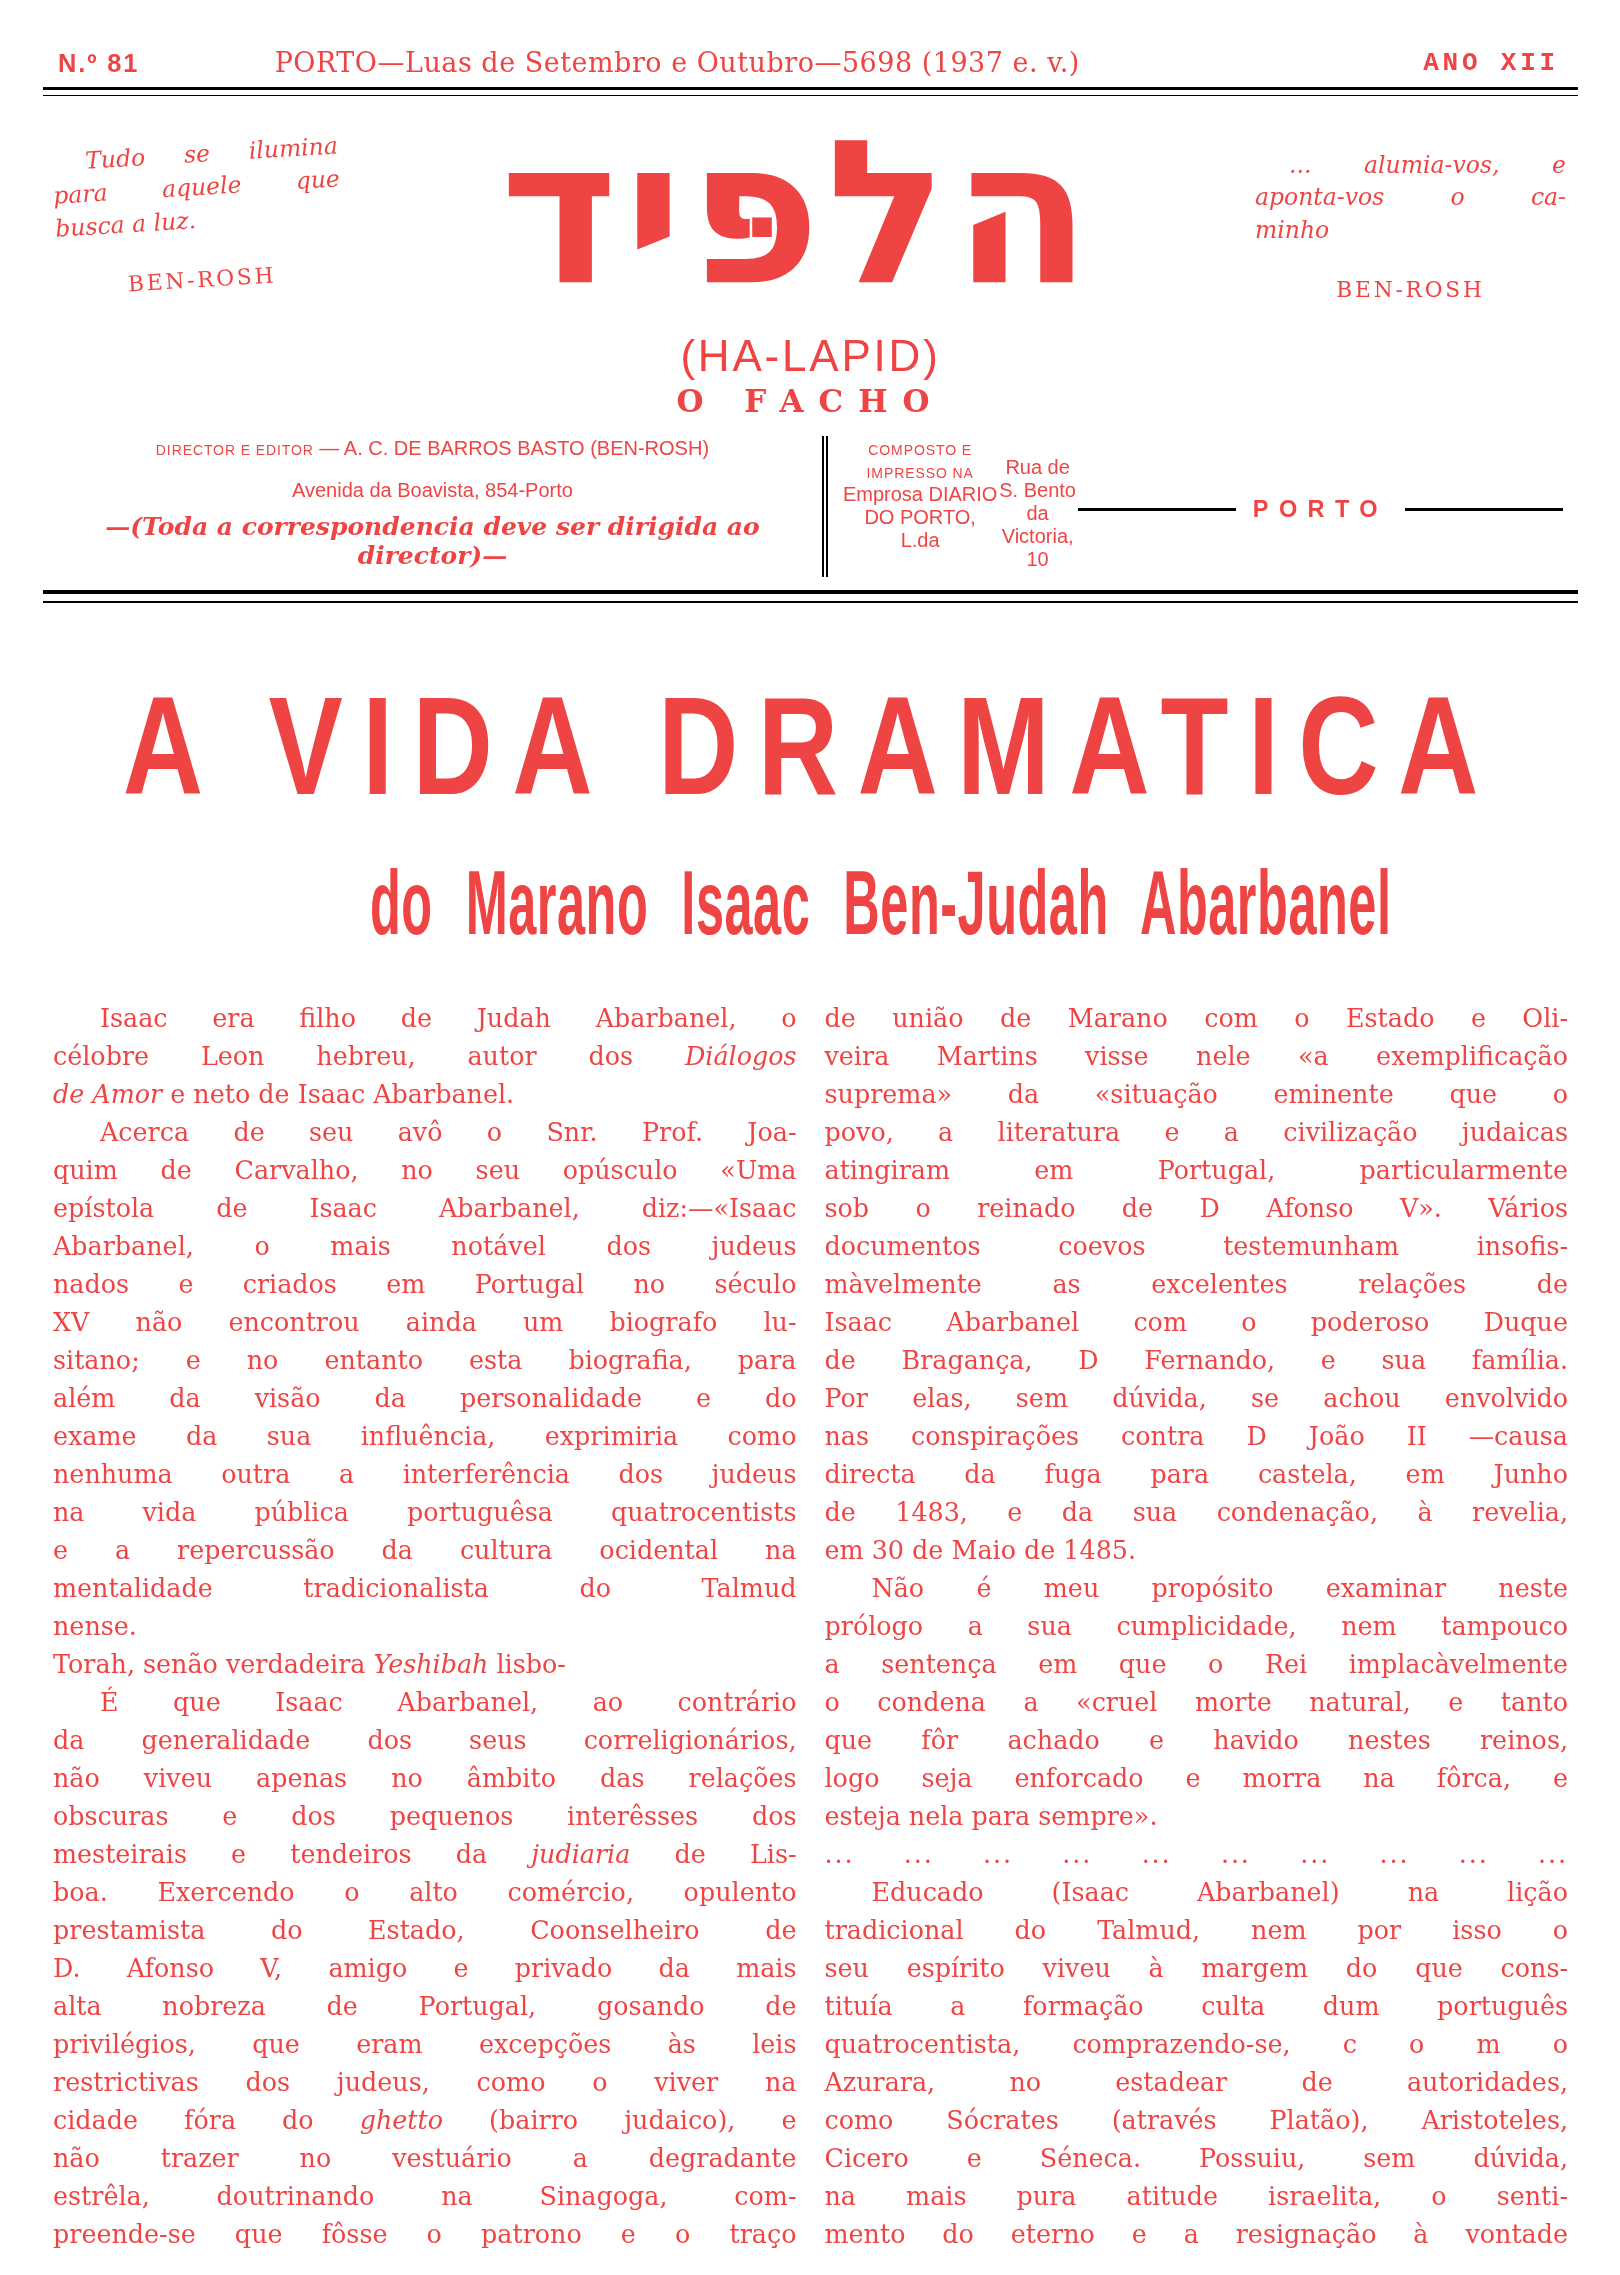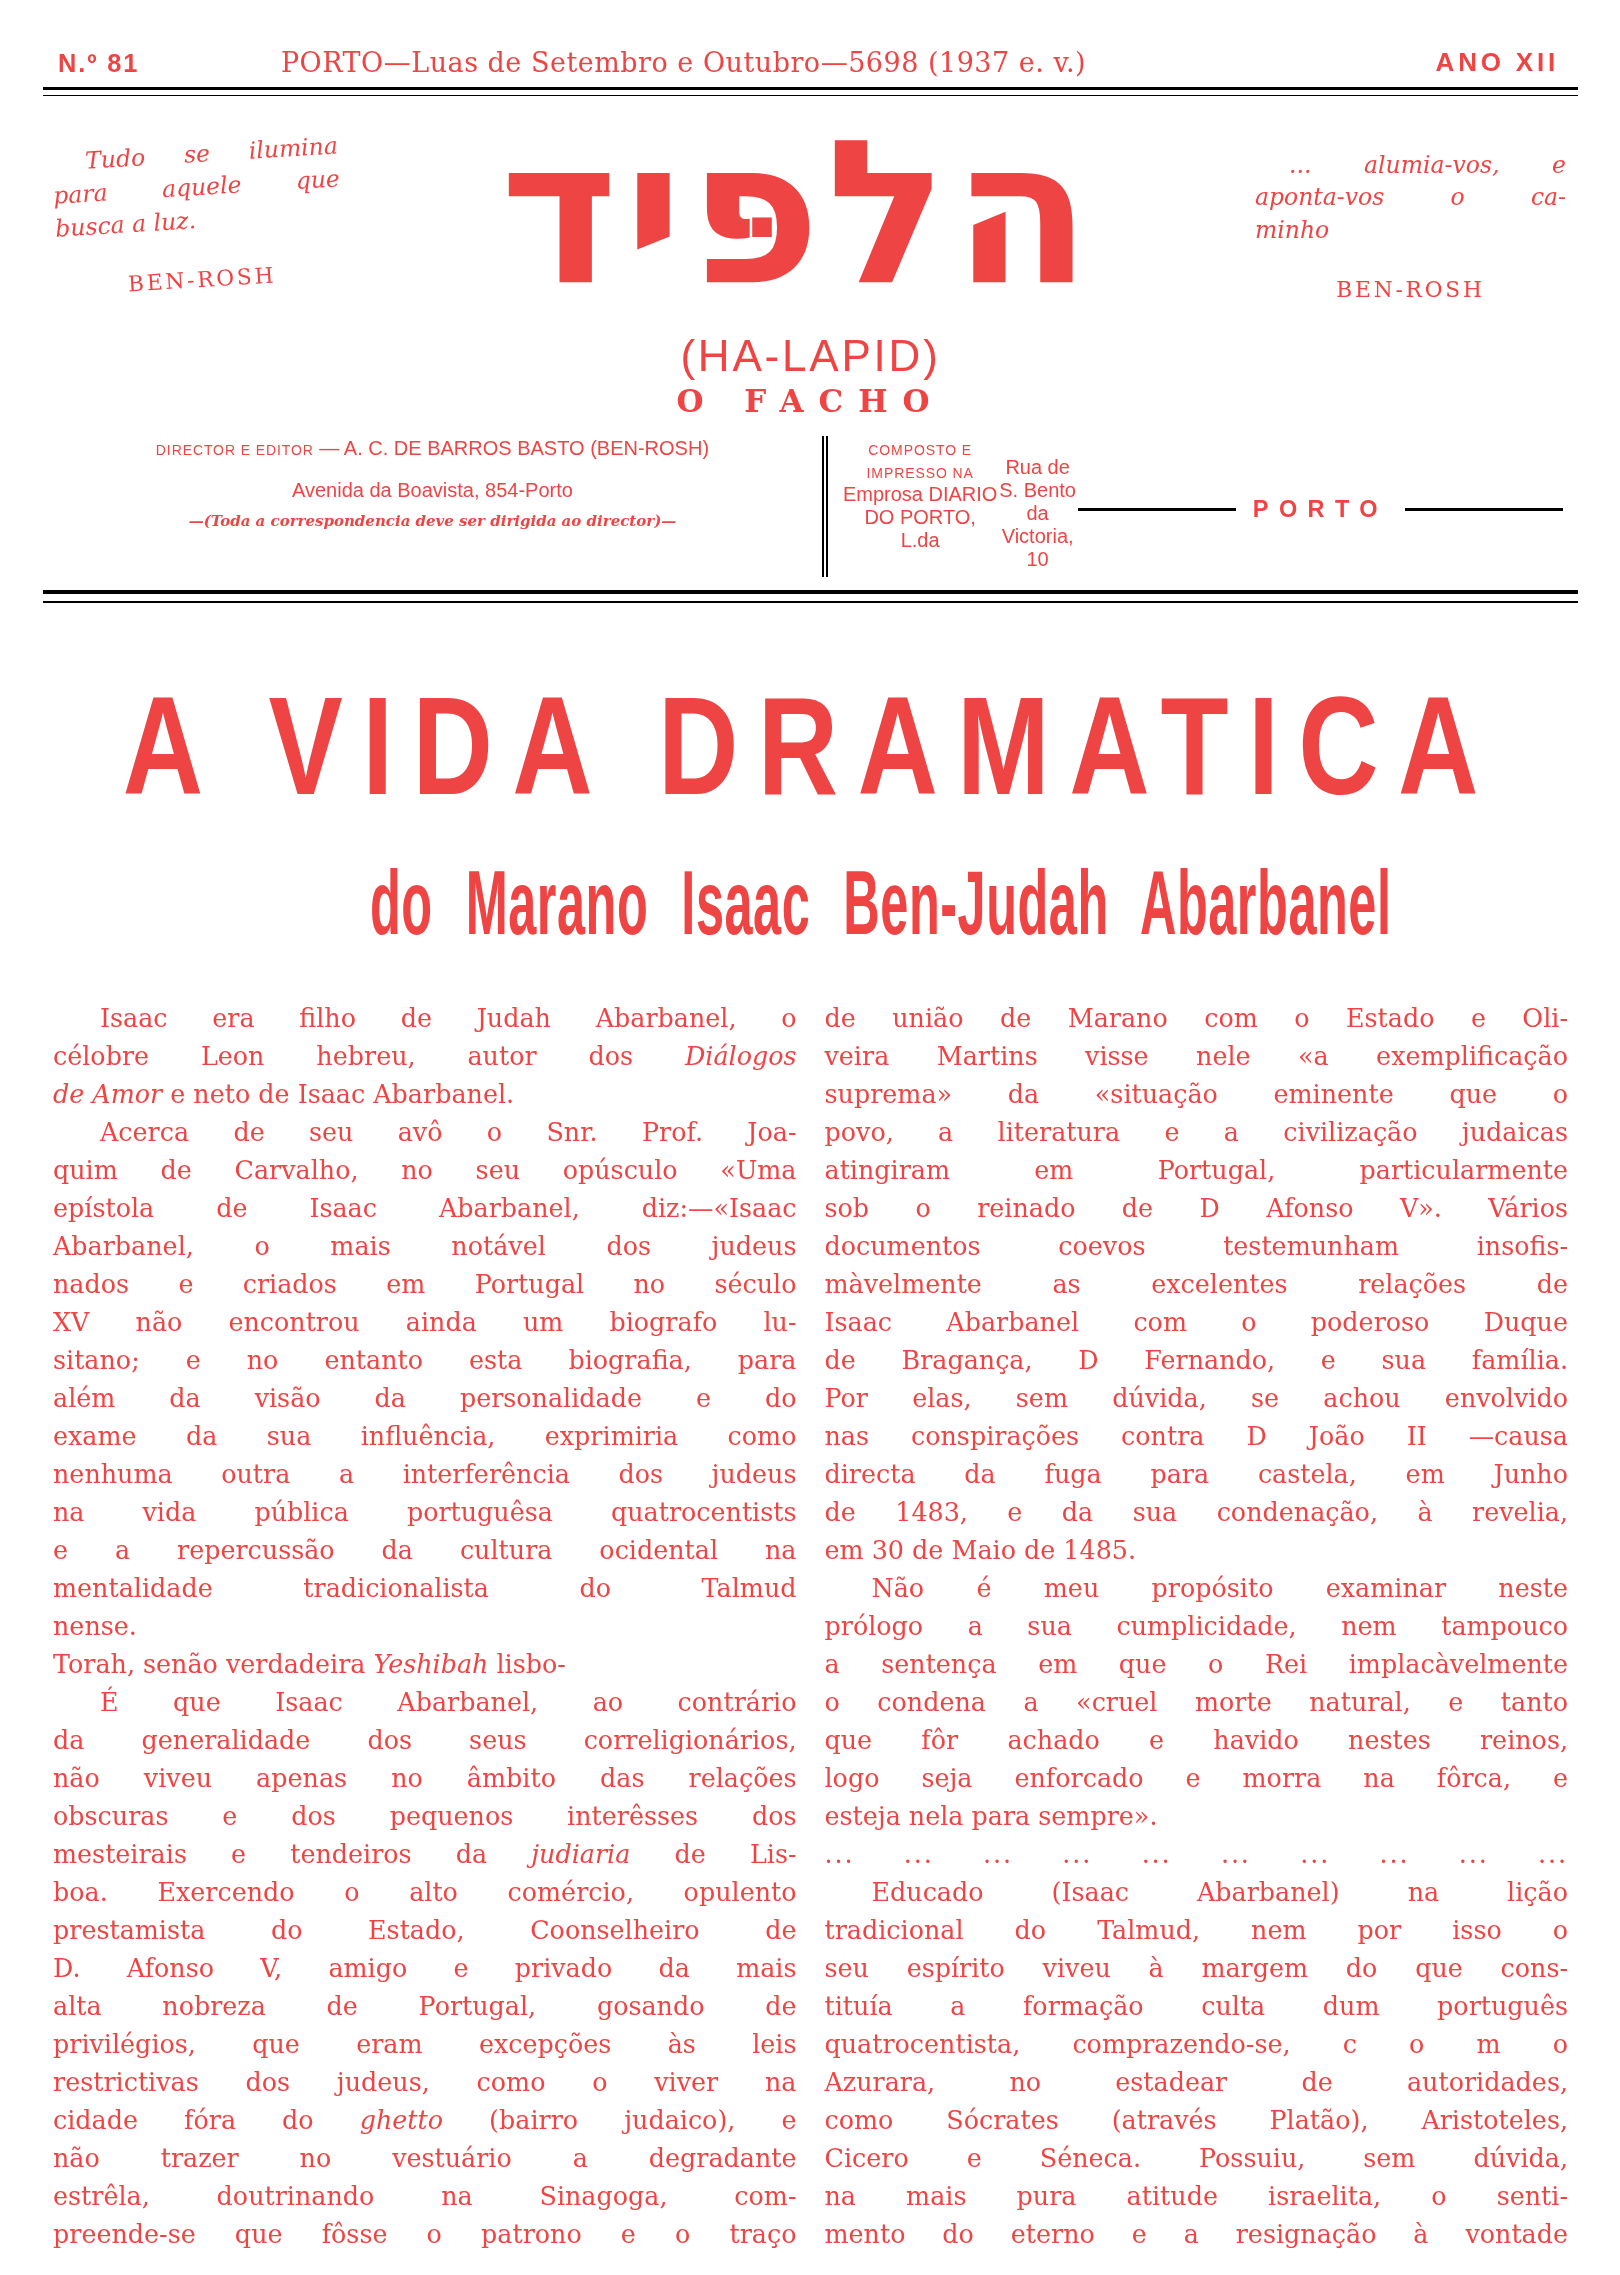--- a/index.html
+++ b/index.html
@@ -5,21 +5,21 @@
   html,body { margin:0; padding:0; background:#7a7a7a; }
   .page {
     position:relative; width:1621px; height:2276px; margin:0 auto;
     background:#ffffff; color:#ef4444; overflow:hidden;
     font-family:"DejaVu Serif", serif;
   }
   
   .header-row { display:flex; justify-content:space-between; align-items:flex-end; padding:47px 62px 0 58px; }
   .issue   { font-family:"Liberation Sans",sans-serif; font-weight:bold; font-size:25.4px; letter-spacing:1.9px; }
   .dateline{ font-size:27px; letter-spacing:0.5px; transform:translateX(-104px); }
-  .year    { font-family:Liberation Sans, sans-serif; font-weight:bold; font-size:26px; letter-spacing:3.8px; }
+  .year    { font-family:Liberation Mono, monospace; font-weight:bold; font-size:26px; letter-spacing:3.8px; }
   .rule-double-top { margin:9.4px 43px 0 43px; height:4.7px; border-top:3.8px solid #000; border-bottom:1.9px solid #000; }
   
   .masthead { display:flex; padding:24.5px 55px 0 55px; }
   .motto { font-style:italic; font-size:23.5px; line-height:1.4; }
   .motto-left  { width:287px; transform:rotate(-3.5deg); padding-top:17px; }
   .motto-right { width:311px; padding-top:28px; }
   .motto .l1 { text-indent:34px; text-align:justify; text-align-last:justify; }
   .motto .l2 { text-align:justify; text-align-last:justify; }
   .motto .sig { font-style:normal; font-size:21.7px; letter-spacing:2.8px; margin-top:28px; text-align:center; }
   .hebrew { flex:1; text-align:center; font-family:"DejaVu Sans",sans-serif; font-weight:bold;
@@ -27,21 +27,21 @@
   .halapid { text-align:center; font-family:"Liberation Sans",sans-serif; font-size:44px; letter-spacing:2.8px; margin-top:13px; }
   .ofacho  { text-align:center; font-weight:bold; font-size:31px; letter-spacing:15px; margin-top:2px; }
   
   .imprint { display:flex; margin:17px 58px 0 58px; text-align:center; }
   .imprint-left  { flex:1.04; padding:1.9px 15px 5.6px 0; }
   .imprint-right { flex:1; border-left:6.6px double #000; padding:1.9px 0 5.6px 15px;
                    display:flex; flex-direction:row; justify-content:space-between; }
   .imp-line1 { font-family:"Liberation Sans",sans-serif; font-size:20px; }
   .imp-label { font-size:14px; letter-spacing:0.9px; }
   .imp-line2 { font-family:"Liberation Sans",sans-serif; font-size:20px; margin-top:19px; }
-  .imp-line3 { font-style:italic; font-weight:bold; font-size:15px; margin-top:9.4px; }
+  .imp-line3 { font-style:italic; font-weight:bold; font-size:25px; margin-top:9.4px; }
   .porto-line { display:flex; align-items:center; justify-content:space-between; gap:17px; margin-top:9.4px; }
   .porto-word { font-family:"Liberation Sans",sans-serif; font-weight:bold; font-size:23.5px; letter-spacing:10.4px; }
   .rule-seg { flex:0 0 158px; height:2.8px; background:#000; }
   .rule-heavy { margin:13px 43px 0 43px; height:6.6px; border-top:4.7px solid #000; border-bottom:2.8px solid #000; }
   
   .title { text-align:center; margin-top:62px; height:147px; }
   .title-inner { display:inline-block; white-space:nowrap; font-family:"Liberation Sans",sans-serif;
                  font-weight:700; font-size:121px; letter-spacing:21px; transform:scale(0.92,1.15); transform-origin:center top; }
   .subtitle { text-align:center; margin-top:38px; height:94px; }
   .subtitle-inner { display:inline-block; white-space:nowrap; font-family:"Liberation Sans",sans-serif;

